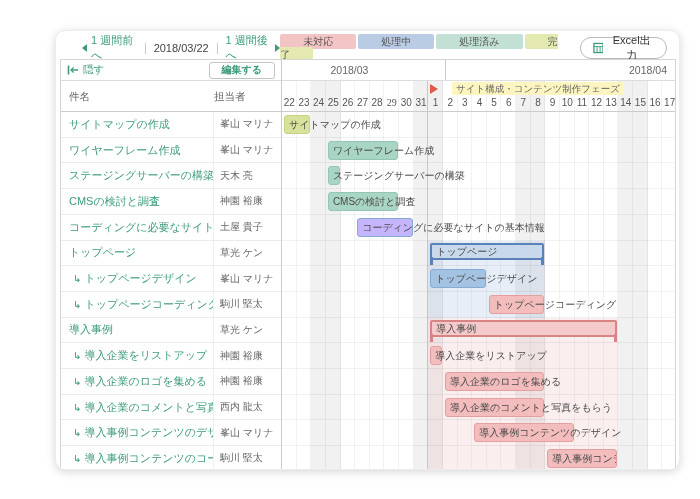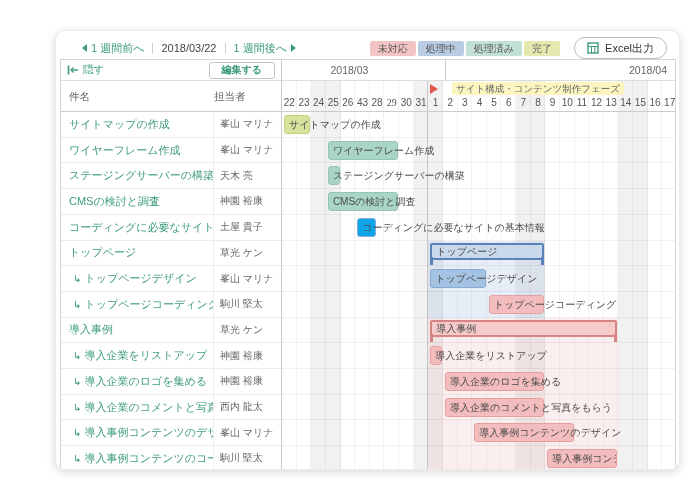--- a/index.html
+++ b/index.html
@@ -14,21 +14,21 @@
   .toolbar { position:absolute; top:5px; left:26px; right:12px; height:24px;
     display:flex; align-items:center; justify-content:space-between; font-size:11px; }
   .tb-left { display:flex; align-items:center; gap:8px; }
   .nav-link { display:flex; align-items:center; gap:4px; color:#3d9b7c; cursor:pointer; text-decoration:none; }
   .tri { display:inline-block; width:0; height:0; border-top:4px solid transparent; border-bottom:4px solid transparent; }
   .tri.left  { border-right:5px solid #3d9b7c; }
   .tri.right { border-left:5px solid #3d9b7c; }
   .sep { width:1px; height:11px; background:#ccc; }
   .cur-date { color:#444; }
   .tb-right { display:flex; align-items:center; gap:6px; }
-  .badge { font-size:10px; color:#555; padding:2px 8px; border-radius:2px; line-height:12px; }
+  .badge { font-size:10px; color:#555; padding:2px 23px; border-radius:2px; line-height:12px; }
   .excel-btn { margin-left:8px; display:flex; align-items:center; gap:6px; height:22px;
     padding:0 12px; background:#fff; border:1px solid #b9b9b9; border-radius:12px;
     font-size:11px; color:#333; cursor:pointer;
     font-family:"Liberation Sans","DejaVu Sans",sans-serif; }
 
   
   .table { position:absolute; left:4px; right:3px; top:28px; bottom:0;
     border:1px solid #d5d5d5; border-bottom:none; background:#fff; }
 
   
@@ -264,21 +264,21 @@
           </div>
         <div class="chart-head2">
           <div class="flag" id="ms-flag" style="left: 148.296px; border-left: 8px solid rgb(224, 90, 75);"></div>
           <span class="ms-label" id="ms-label" style="left: 170px; background: rgb(252, 245, 192);">サイト構成・コンテンツ制作フェーズ</span>
           <div class="days" id="days">
               <span class="day" style="left: 0px; width: 14.6296px;">22</span>
               <span class="day" style="left: 14.6296px; width: 14.6296px;">23</span>
               <span class="day" style="left: 29.2593px; width: 14.6296px;">24</span>
               <span class="day" style="left: 43.8889px; width: 14.6296px;">25</span>
               <span class="day" style="left: 58.5185px; width: 14.6296px;">26</span>
-              <span class="day" style="left: 73.1481px; width: 14.6296px;">43</span>
+              <span class="day" style="left: 73.1481px; width: 14.6296px;">27</span>
               <span class="day" style="left: 87.7778px; width: 14.6296px;">28</span>
               <span class="day" style="left: 102.407px; width: 14.6296px; font-family: Liberation Serif, serif;">29</span>
               <span class="day" style="left: 117.037px; width: 14.6296px;">30</span>
               <span class="day" style="left: 131.667px; width: 14.6296px;">31</span>
               <span class="day" style="left: 146.296px; width: 14.6296px;">1</span>
               <span class="day" style="left: 160.926px; width: 14.6296px;">2</span>
               <span class="day" style="left: 175.556px; width: 14.6296px;">3</span>
               <span class="day" style="left: 190.185px; width: 14.6296px;">4</span>
               <span class="day" style="left: 204.815px; width: 14.6296px;">5</span>
               <span class="day" style="left: 219.444px; width: 14.6296px;">6</span>
@@ -302,21 +302,21 @@
             <div class="c-row" style="height: 25.7143px;">
               <div class="bar" style="left: 45.8889px; width: 70.1481px; background: rgb(169, 214, 196); border-color: rgb(147, 199, 178);"><span>ワイヤーフレーム作成</span></div>
             </div>
             <div class="c-row" style="height: 25.7143px;">
               <div class="bar" style="left: 45.8889px; width: 11.6296px; background: rgb(169, 214, 196); border-color: rgb(147, 199, 178);"><span>ステージングサーバーの構築</span></div>
             </div>
             <div class="c-row" style="height: 25.7143px;">
               <div class="bar" style="left: 45.8889px; width: 70.1481px; background: rgb(169, 214, 196); border-color: rgb(147, 199, 178);"><span>CMSの検討と調査</span></div>
             </div>
             <div class="c-row" style="height: 25.7143px;">
-              <div class="bar" style="left: 75.1481px; width: 19px; background: #0ea5e9; border-color: rgb(134, 171, 211);"><span>コーディングに必要なサイトの基本情報</span></div>
+              <div class="bar" style="left: 75.1481px; width: 56px; background: #c4b5fd; border-color: rgb(134, 171, 211);"><span>コーディングに必要なサイトの基本情報</span></div>
             </div>
             <div class="c-row" style="height: 25.7143px;">
               <div class="bar parent" style="left: 148.296px; width: 114.037px; background: rgb(201, 217, 236); border-color: rgb(90, 130, 184);"><span>トップページ</span><i class="hl" style="background: rgb(90, 130, 184);"></i><i class="hr" style="background: rgb(90, 130, 184);"></i></div>
             </div>
             <div class="c-row" style="height: 25.7143px;">
               <div class="bar" style="left: 148.296px; width: 55.5185px; background: rgb(164, 195, 227); border-color: rgb(134, 171, 211);"><span>トップページデザイン</span></div>
             </div>
             <div class="c-row" style="height: 25.7143px;">
               <div class="bar" style="left: 206.815px; width: 55.5185px; background: rgb(243, 189, 189); border-color: rgb(227, 160, 160);"><span>トップページコーディング</span></div>
             </div>

